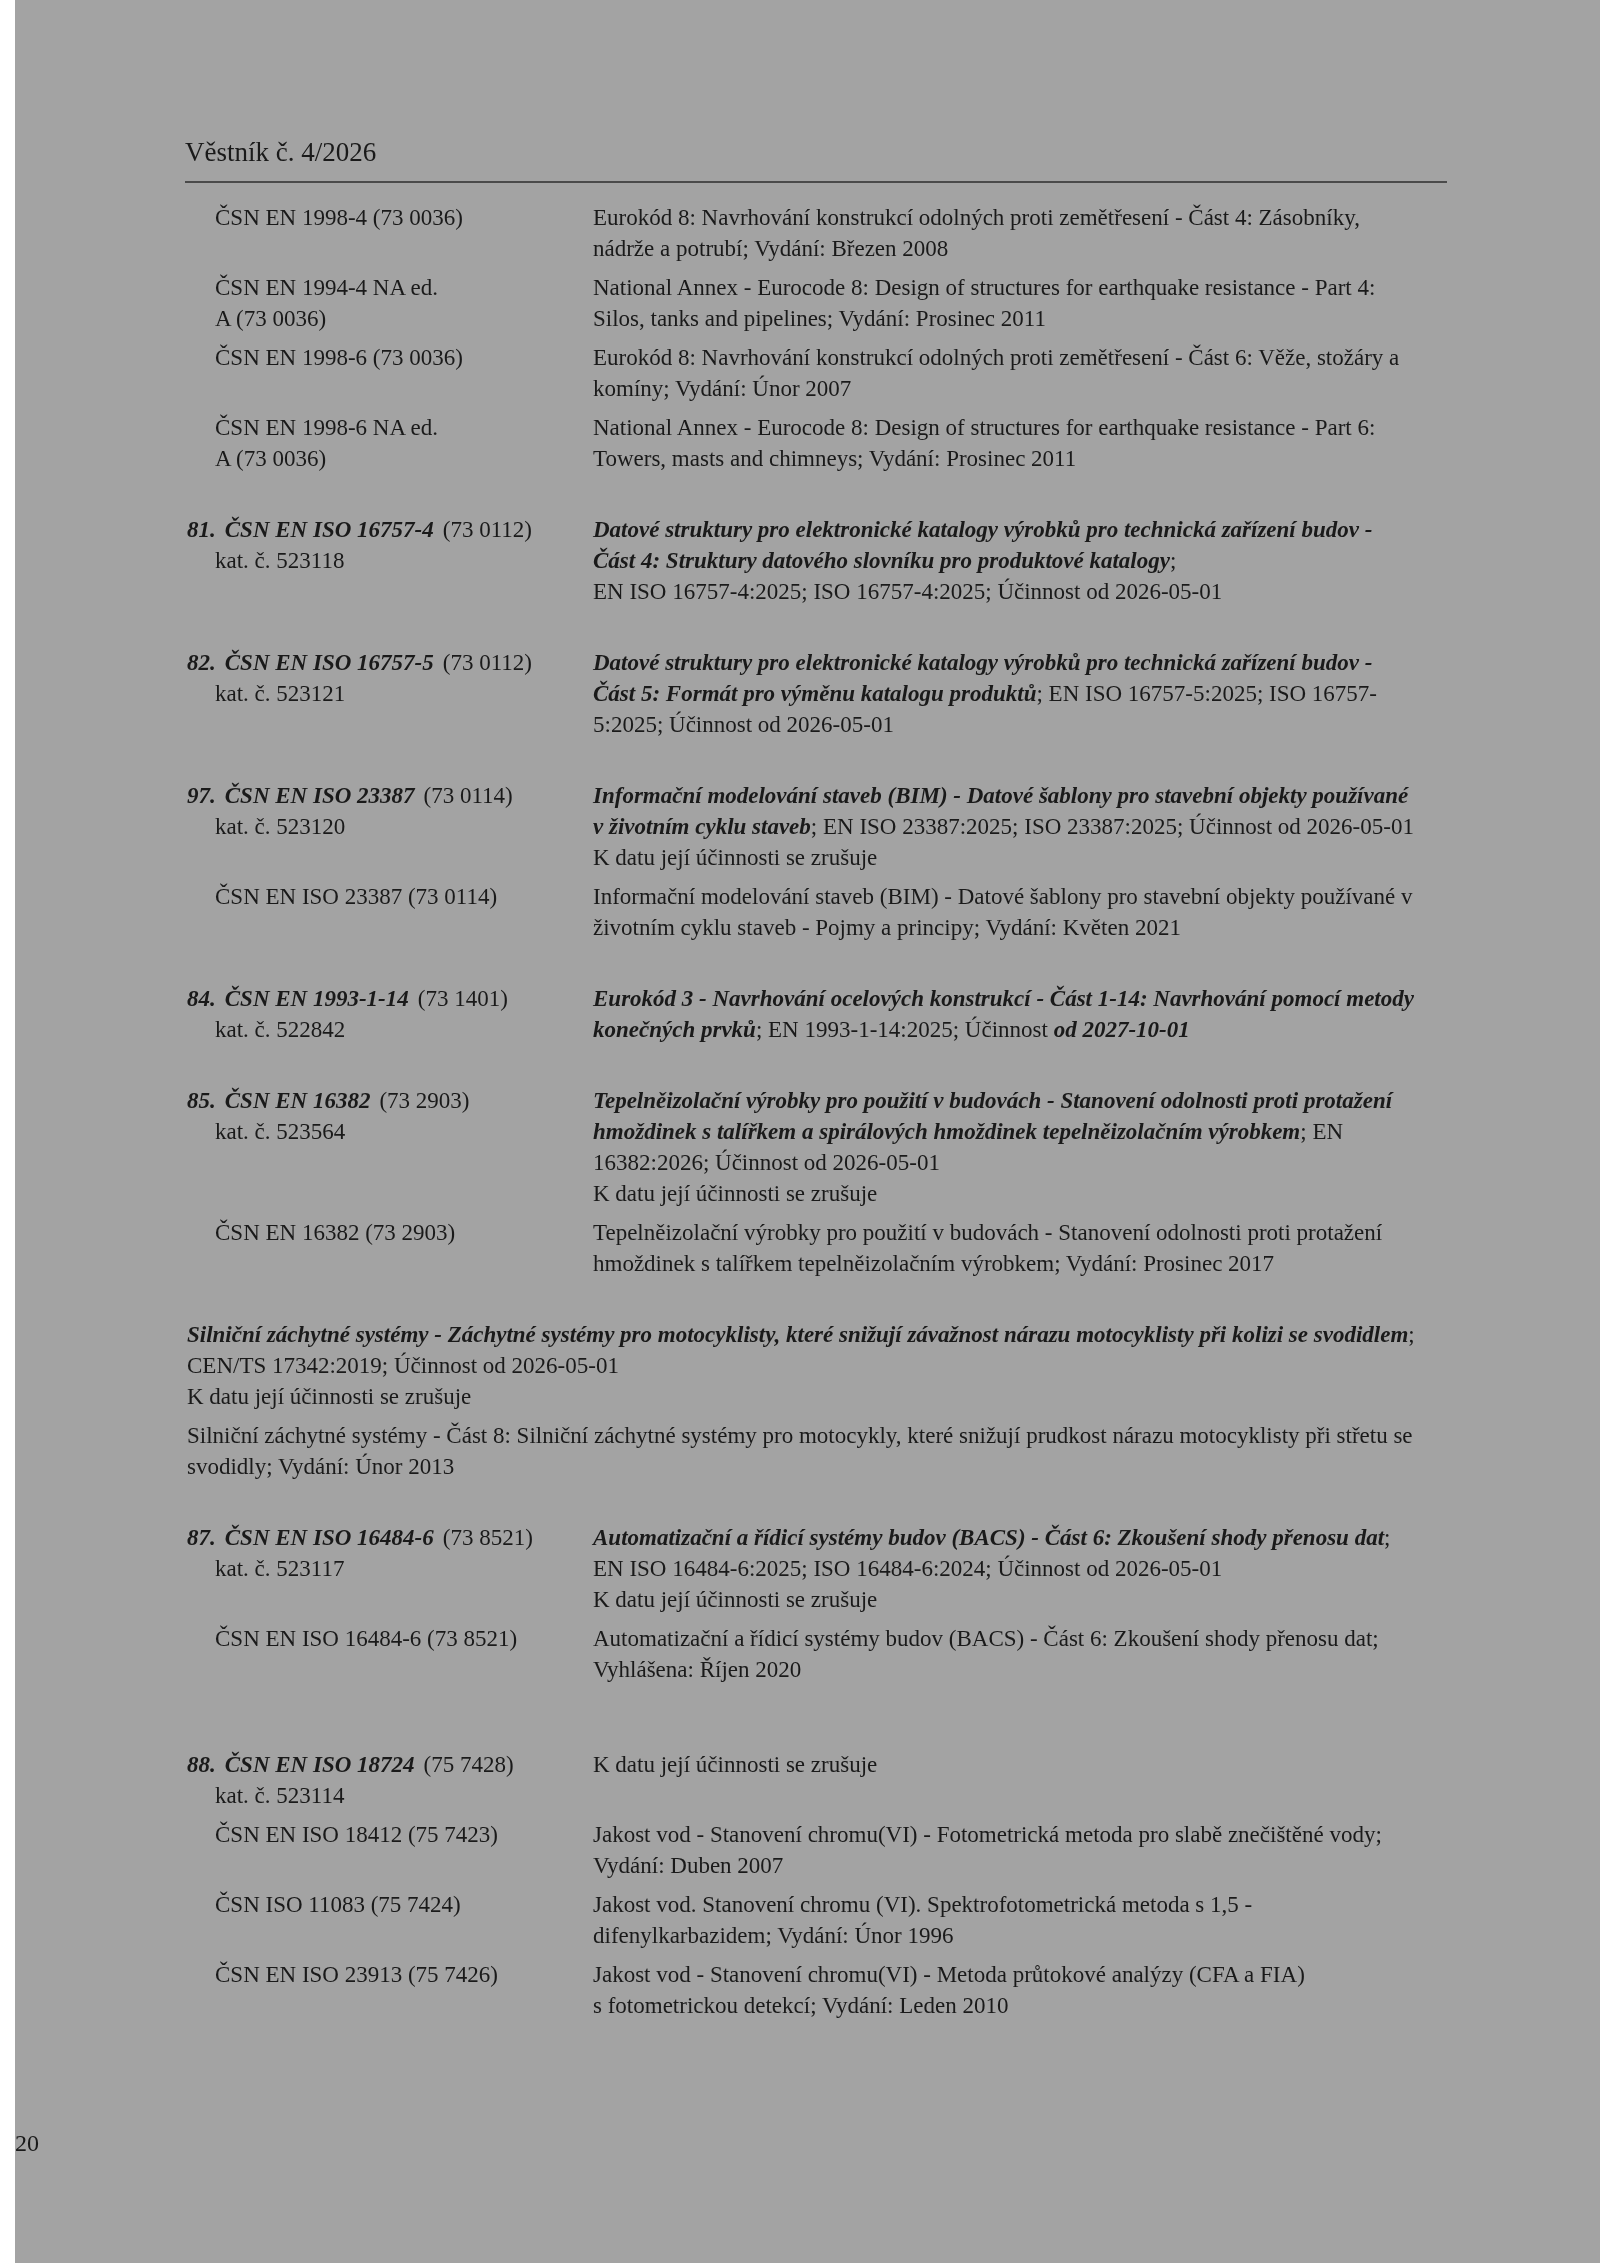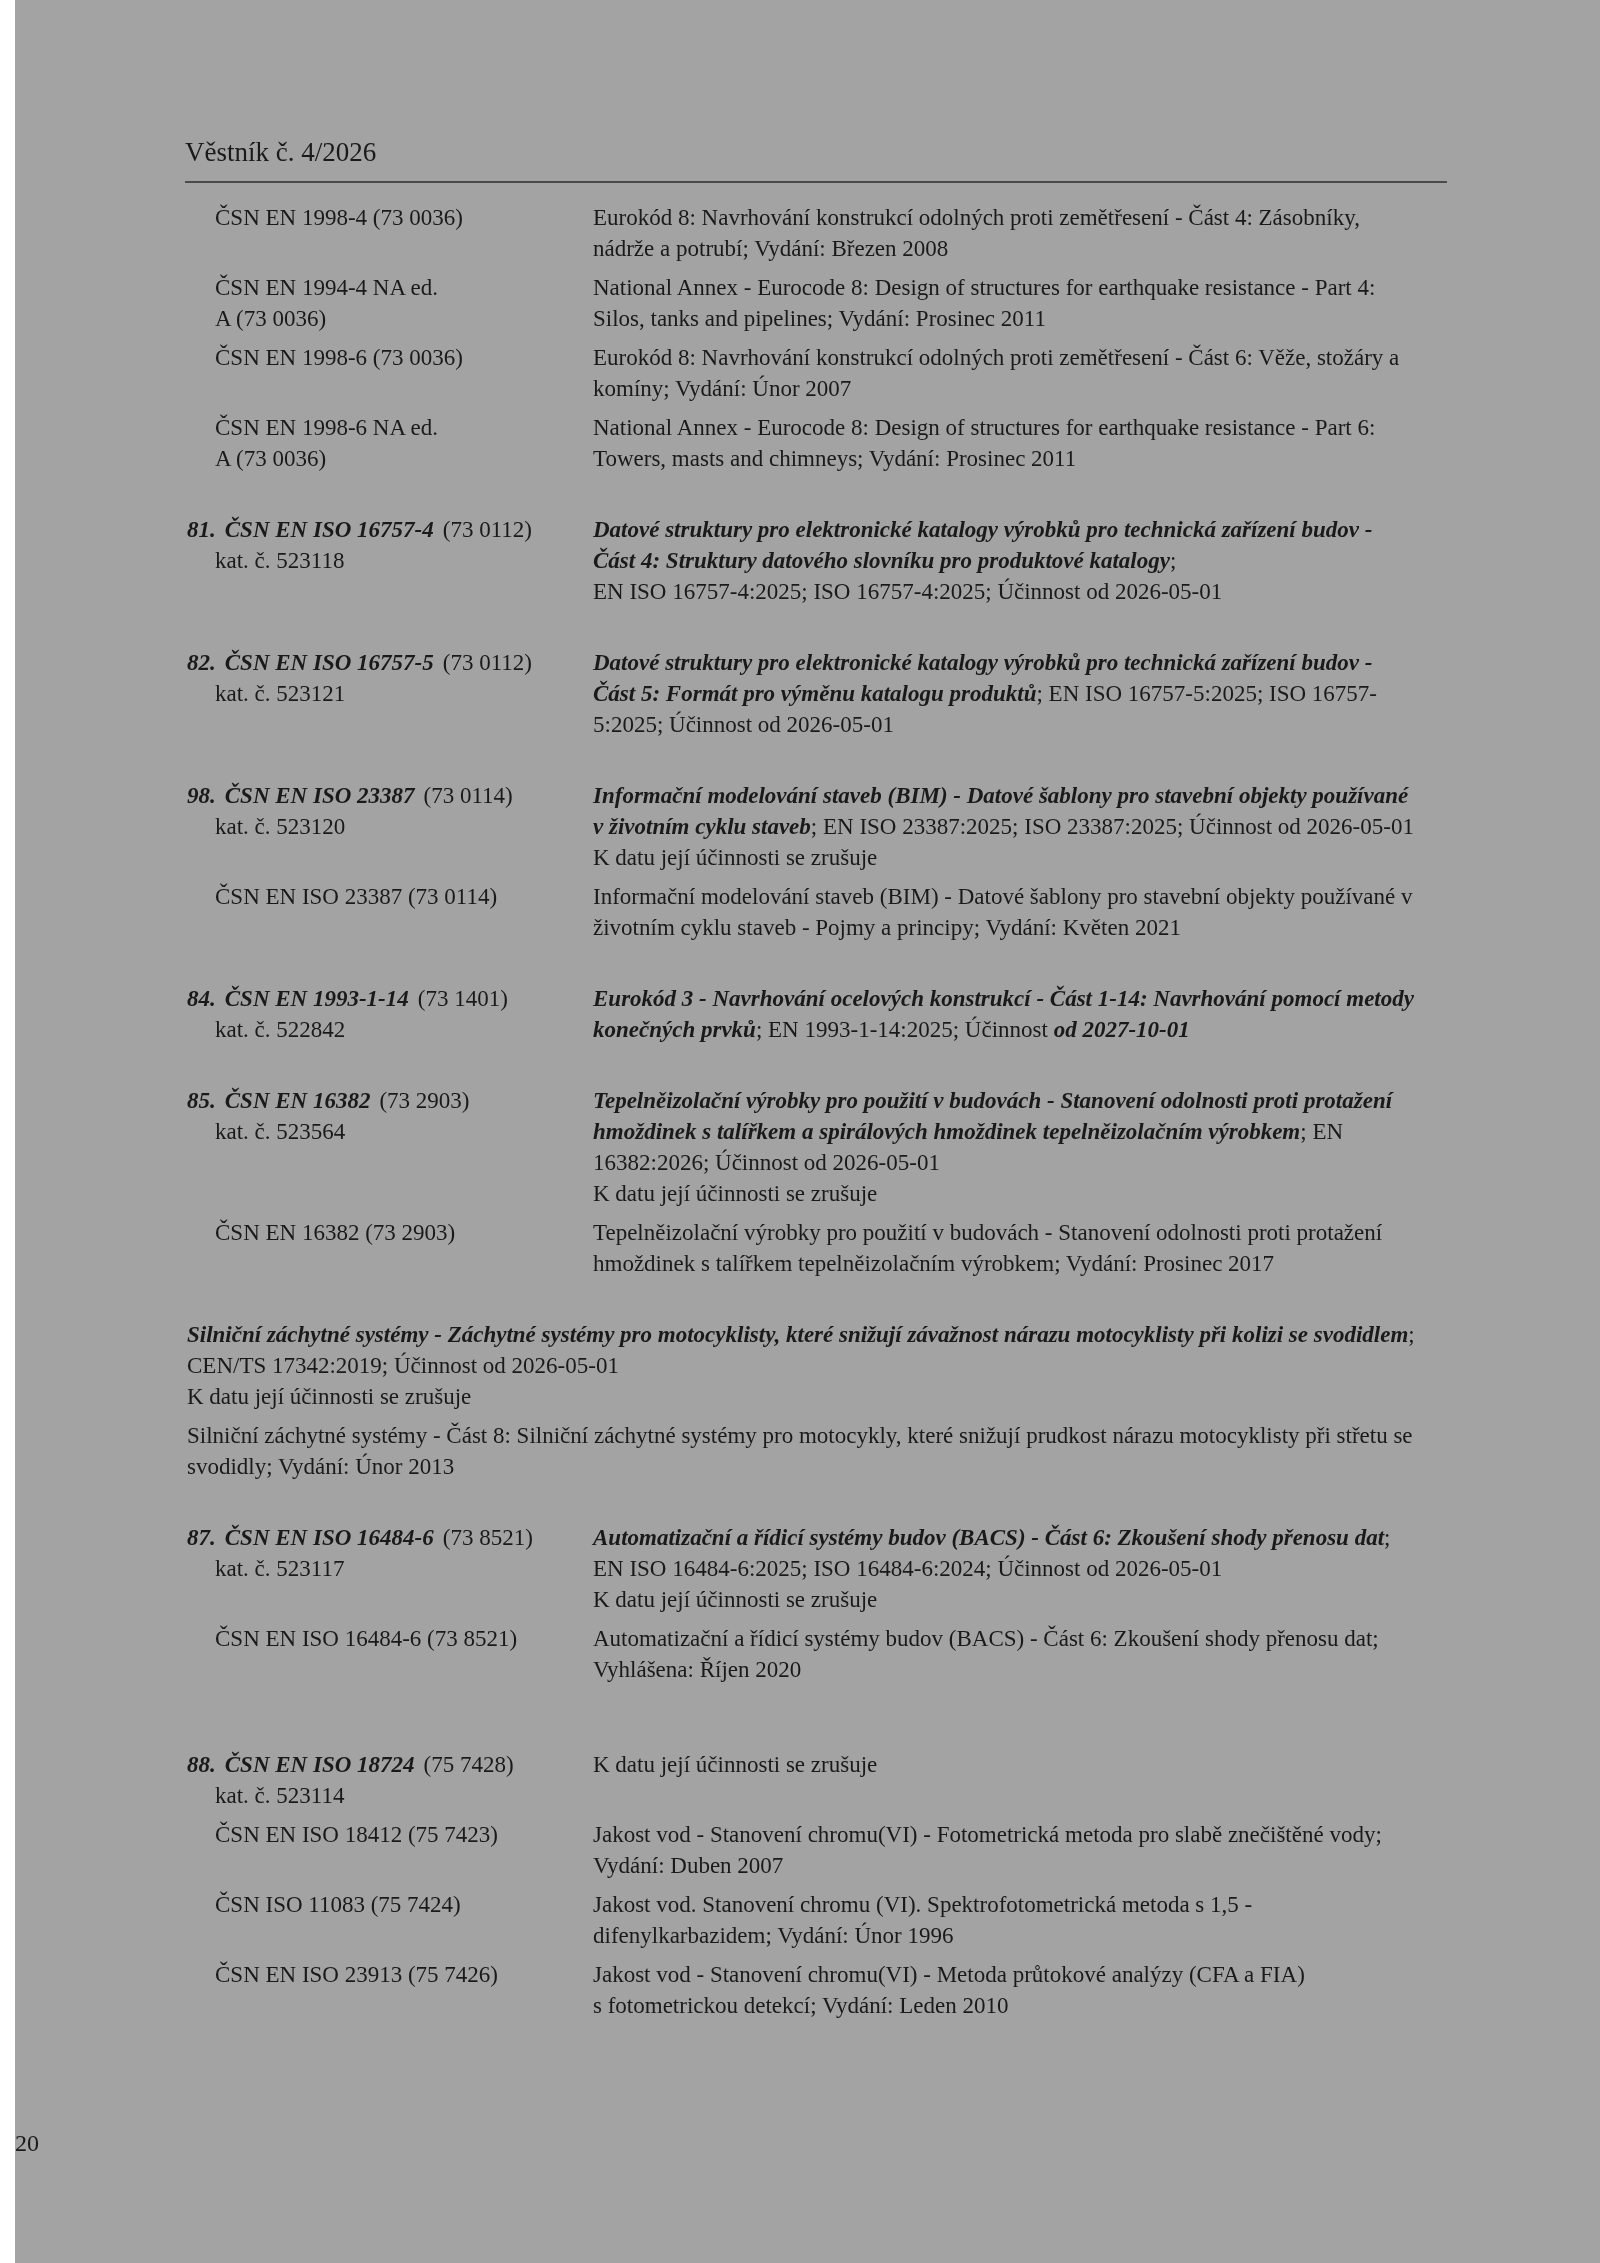--- a/index.html
+++ b/index.html
@@ -92,21 +92,21 @@
         <div class="lc1"><span class="b">82.</span><span class="b sp">ČSN EN ISO 16757-5</span><span class="sp">(73 0112)</span></div>
         <div class="lc2">kat. č. 523121</div>
       </div>
       <div class="rc">
         <div class="desc"><span class="b">Datové struktury pro elektronické katalogy výrobků pro technická zařízení budov - Část 5: Formát pro výměnu katalogu produktů</span><span>; EN ISO 16757-5:2025; ISO 16757-5:2025; Účinnost od 2026-05-01</span></div>
       </div>
     </div>
 
     <div class="row main">
       <div class="lc">
-        <div class="lc1"><span class="b">98.</span><span class="b sp">ČSN EN ISO 23387</span><span class="sp">(73 0114)</span></div>
+        <div class="lc1"><span class="b">97.</span><span class="b sp">ČSN EN ISO 23387</span><span class="sp">(73 0114)</span></div>
         <div class="lc2">kat. č. 523120</div>
       </div>
       <div class="rc">
         <div class="desc"><span class="b">Informační modelování staveb (BIM) - Datové šablony pro stavební objekty používané v životním cyklu staveb</span><span>; EN ISO 23387:2025; ISO 23387:2025; Účinnost od 2026-05-01</span></div>
         <div class="note">K datu její účinnosti se zrušuje</div>
       </div>
     </div>
     <div class="row ref att">
       <div class="lc">ČSN EN ISO 23387 (73 0114)</div>
       <div class="rc">

